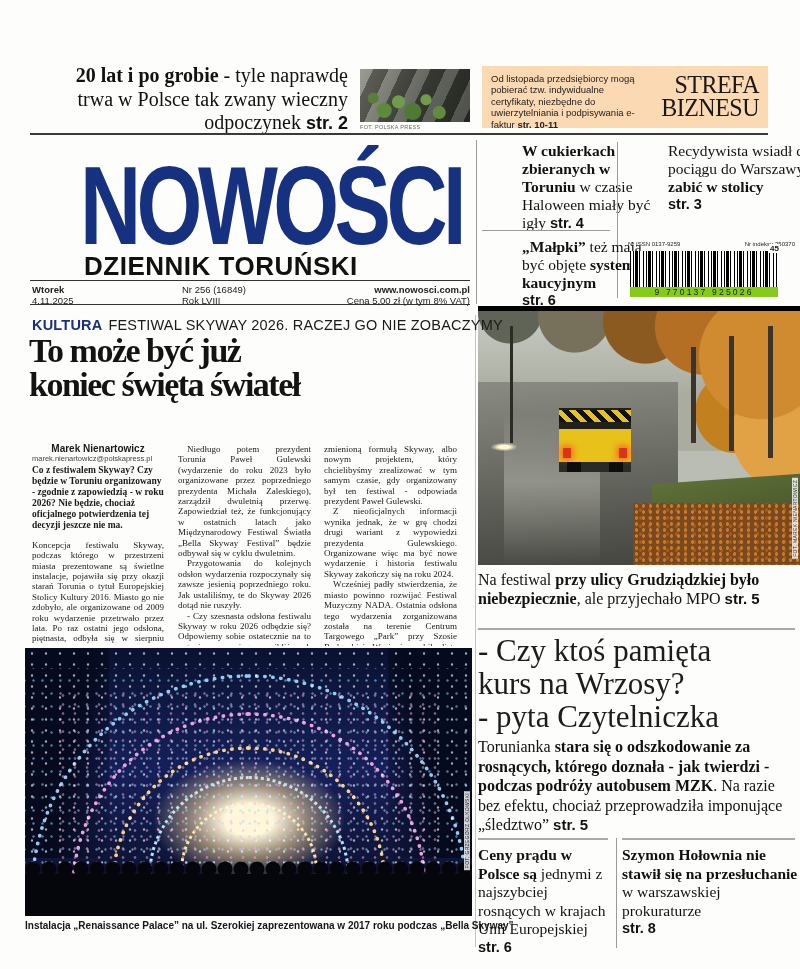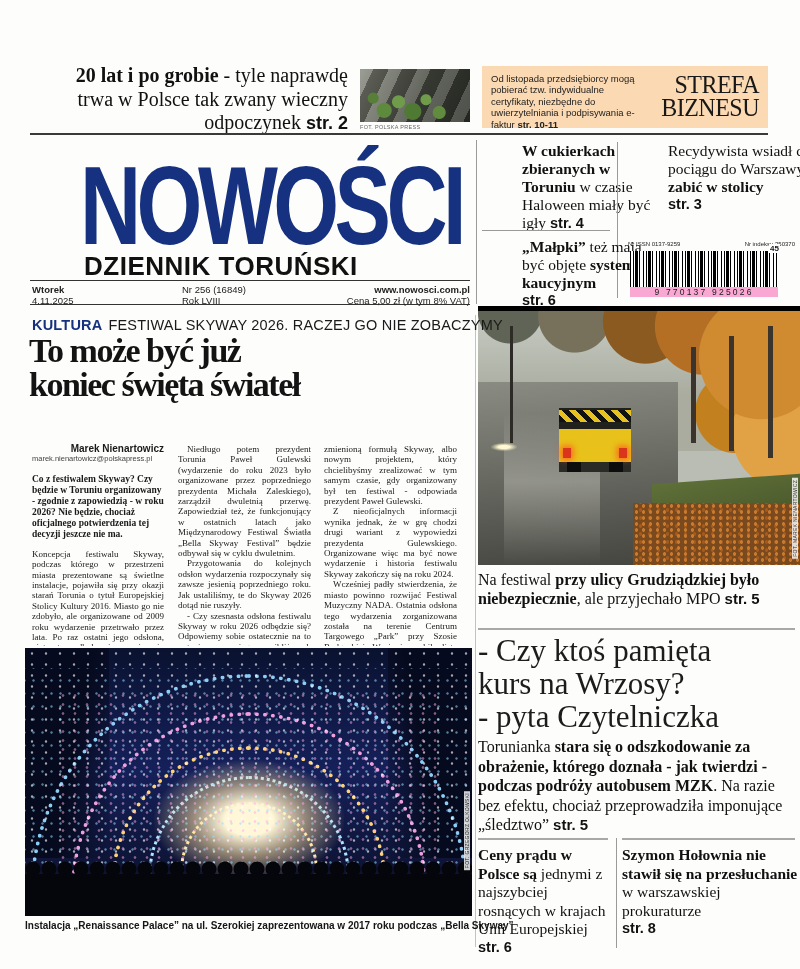--- a/index.html
+++ b/index.html
@@ -52,21 +52,21 @@
   .t-cukierki{left:482px;top:142px;width:130px;}
   .vrule-teaser{left:617px;top:142px;height:156px;}
   .t-recydywista{left:628px;top:142px;width:170px;}
   .rule-cukierki{left:482px;top:230px;width:128px;height:1px;background:#9a9a9a;}
   .t-malpki{left:482px;top:238px;width:138px;}
   .barcode-wrap{left:628px;top:241px;width:167px;}
   .issn-row{display:flex;justify-content:space-between;font-size:6px;color:#222;}
   .bars{margin-top:4px;margin-left:2px;width:148px;height:36px;position:relative;
     background:repeating-linear-gradient(90deg,#000 0 1px,#fff 1px 3px,#000 3px 4px,#fff 4px 5px,#000 5px 8px,#fff 8px 9px,#000 9px 10px,#fff 10px 13px);}
   .bars .addon{position:absolute;right:-2px;top:-7px;font-size:8px;background:#fff;padding:0 1px;font-weight:bold;}
-  .bar-digits{margin-left:2px;width:148px;font-size:8.5px;letter-spacing:2.2px;text-align:center;background:#f9a8d4;}
+  .bar-digits{margin-left:2px;width:148px;font-size:8.5px;letter-spacing:2.2px;text-align:center;background:#84cc16;}
   .black-bar{left:478px;top:306px;width:322px;height:5px;background:#000;}
   
   .street{left:478px;top:311px;width:322px;height:254px;overflow:hidden;background:#b9bdb4;}
   .street .sky{position:absolute;inset:0;background:linear-gradient(180deg,#c9ccc4,#a9ac9f 60%);height:55%;width:100%;}
   .street .canopy{position:absolute;inset:0;background:
     radial-gradient(circle at 88% 18%,#d08a30 0 62px,transparent 63px),
     radial-gradient(circle at 70% 6%,#b56f25 0 48px,transparent 49px),
     radial-gradient(circle at 97% 48%,#e0a245 0 58px,transparent 59px),
     radial-gradient(circle at 52% 4%,#8a5a20 0 42px,transparent 43px),
     radial-gradient(circle at 30% 2%,#77705a 0 36px,transparent 37px),
@@ -122,22 +122,22 @@
   .kicker{left:32px;top:317px;font-size:14.5px;letter-spacing:.2px;white-space:nowrap;}
   .kicker .label{color:#16317f;font-weight:bold;margin-right:6px;}
   .headline{left:29px;top:334px;width:445px;font-family:"Liberation Serif",serif;
     font-weight:bold;font-size:34px;line-height:1.0;letter-spacing:-1.5px;color:#131313;}
   .headline span{display:block;}
   .col{top:444px;height:202px;overflow:hidden;font-family:"Liberation Serif",serif;
     font-size:9px;line-height:10.4px;text-align:justify;color:#191919;}
   .col1{left:32px;width:132px;}
   .col2{left:178px;width:133px;}
   .col3{left:324px;width:133px;}
-  .byline-name{font-family:"Liberation Sans",sans-serif;font-weight:bold;font-size:10px;text-align:right;}
-  .byline-email{font-family:"Liberation Sans",sans-serif;font-size:7.5px;color:#444;text-align:left;margin-bottom:9px;}
+  .byline-name{font-family:"Liberation Sans",sans-serif;font-weight:bold;font-size:10px;text-align:center;}
+  .byline-email{font-family:"Liberation Sans",sans-serif;font-size:7.5px;color:#444;text-align:left;}
   .lead{font-weight:bold;font-size:9.5px;line-height:11px;margin-bottom:9px;text-align:left;}
   .col p{margin:0;}
   .col p.ind{text-indent:9px;}
   
   .mainphoto{left:25px;top:648px;width:447px;height:268px;overflow:hidden;
     background:linear-gradient(180deg,#0a1230 0%,#15205a 45%,#0a0e24 100%);}
   .arc{position:absolute;left:50%;transform:translateX(-50%);border-radius:50%;}
   .arc1{width:430px;height:430px;top:26px;border:4px dotted #8ccdf5;}
   .arc2{width:348px;height:348px;top:64px;border:4px dotted #ef9fde;}
   .arc3{width:268px;height:268px;top:98px;border:4px dotted #ffd27a;}
@@ -256,21 +256,21 @@
   <span>Na festiwal </span><b>przy ulicy Grudziądzkiej było niebezpiecznie</b><span>, ale przyjechało MPO </span><span class="pref">str. 5</span>
 </div>
 
 <div class="abs rule-grey rule-wrzosy"></div>
 <div class="abs wrzosy-hl">
   <span>- Czy ktoś pamięta</span>
   <span>kurs na Wrzosy?</span>
   <span>- pyta Czytelniczka</span>
 </div>
 <div class="abs wrzosy-body">
-  <span>Torunianka </span><b>stara się o odszkodowanie za obrażenie, którego doznała - jak twierdzi - podczas podróży autobusem MZK</b><span>. Na razie bez efektu, chociaż przeprowadziła imponujące „śledztwo” </span><span class="pref">str. 5</span>
+  <span>Torunianka </span><b>stara się o odszkodowanie za rosnących, którego doznała - jak twierdzi - podczas podróży autobusem MZK</b><span>. Na razie bez efektu, chociaż przeprowadziła imponujące „śledztwo” </span><span class="pref">str. 5</span>
 </div>
 
 <div class="abs rule-grey rule-b1"></div>
 <div class="abs rule-grey rule-b2"></div>
 <div class="abs vrule vrule-bottom"></div>
 <div class="abs b-teaser t-ceny">
   <b>Ceny prądu w Polsce są</b><span> jednymi z najszybciej rosnących w krajach Unii Europejskiej</span>
   <span class="pref">str. 6</span>
 </div>
 <div class="abs b-teaser t-holownia">

